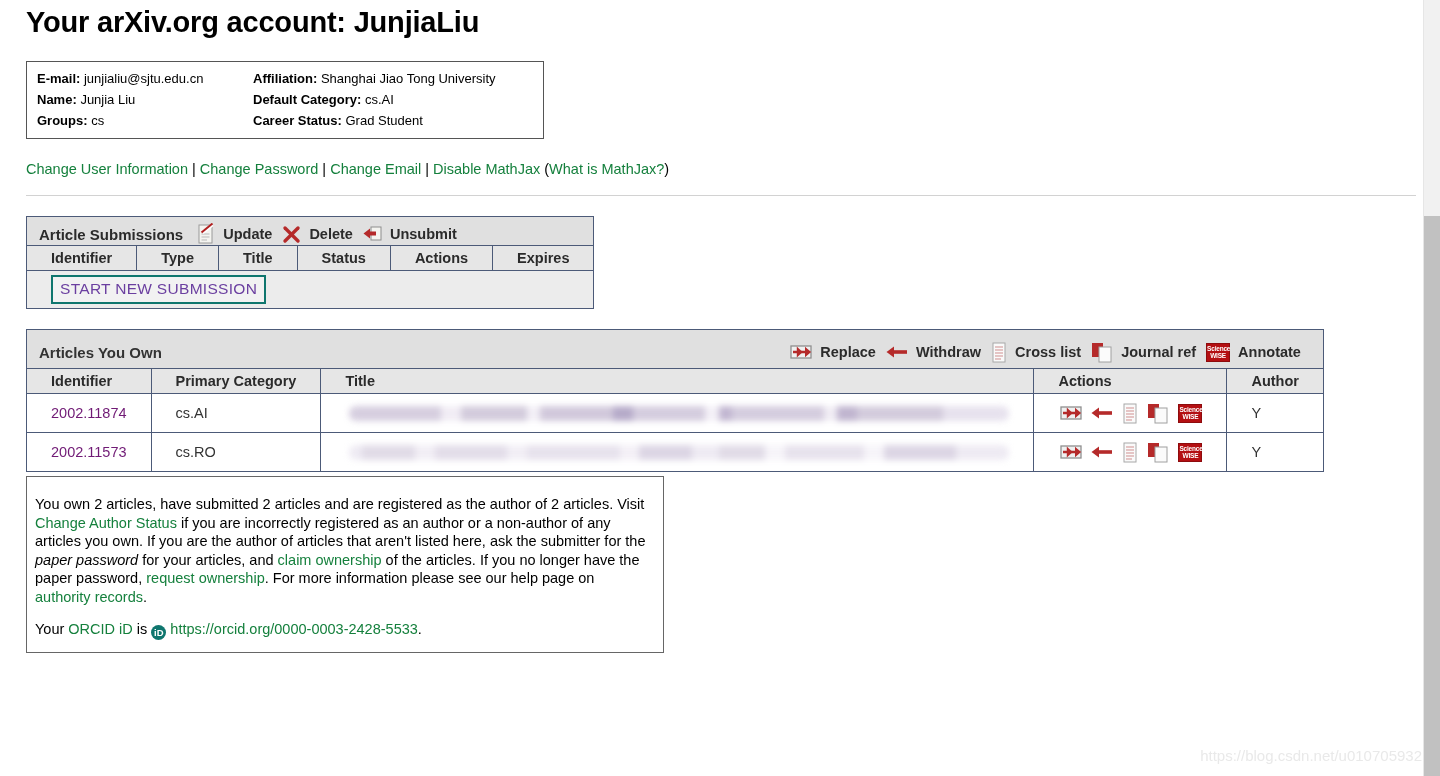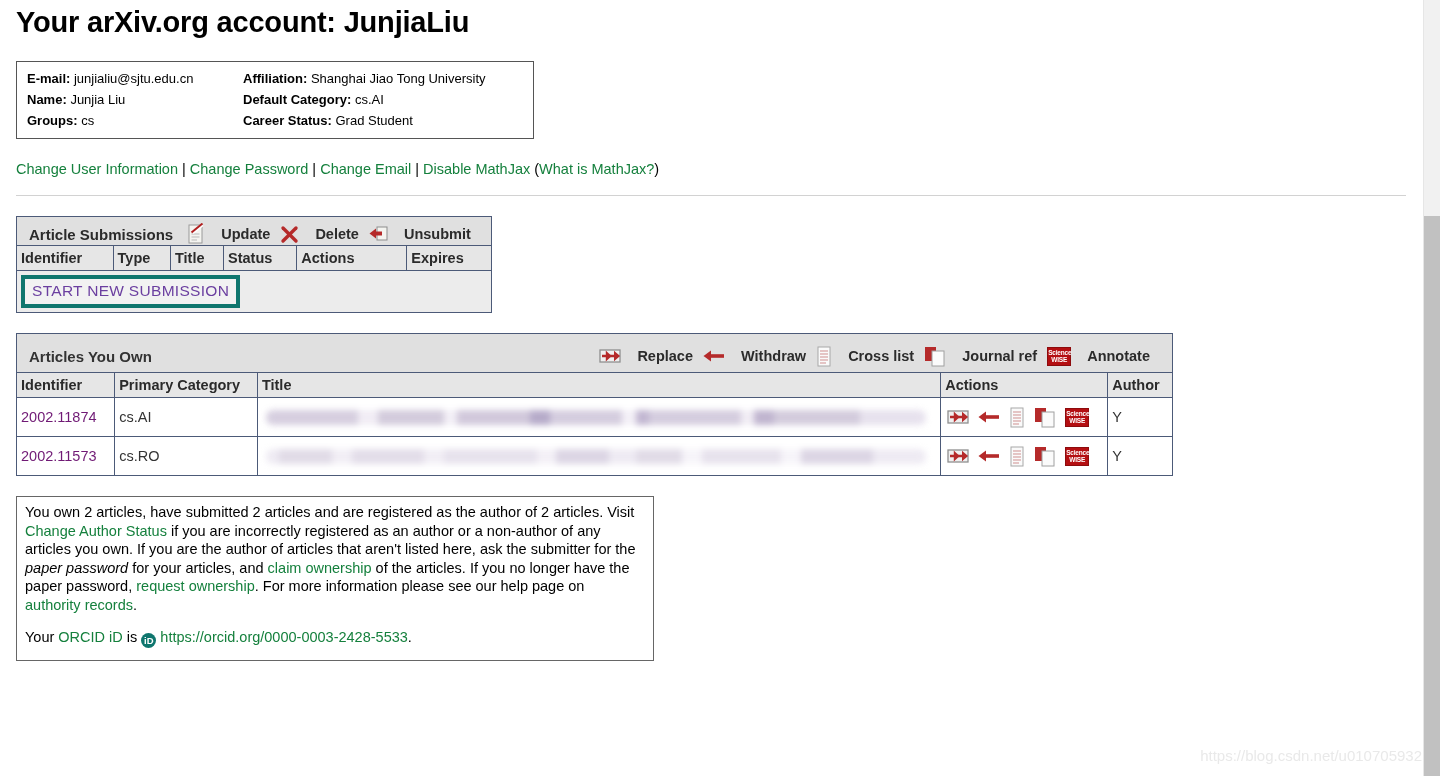--- a/index.html
+++ b/index.html
@@ -12,21 +12,21 @@
     font-family: "Liberation Sans", sans-serif;
     color: #000000;
   }
   #page {
     position: relative;
     width: 1440px; height: 776px;
     overflow: hidden;
   }
   #content {
     position: absolute;
-    left: 0; top: 0;
+    left: 10px; top: 0;
     width: 1422px;
     padding: 0 16px;
   }
 
   
   .page-title {
     font-size: 29px;
     font-weight: bold;
     margin: 6px 0 0 0;
     letter-spacing: -0.2px;
@@ -69,21 +69,21 @@
 
   
   table.ax {
     border-collapse: collapse;
     border: 1px solid #4c5a78;
     background: #ffffff;
     font-size: 14.5px;
   }
   table.ax td, table.ax th {
     border: 1px solid #4c5a78;
-    padding: 4px 4px;
+    padding: 4px 24px;
     text-align: left;
     vertical-align: middle;
     font-weight: normal;
     color: #333;
   }
   table.ax th {
     background: #e6e6e6;
     font-weight: bold;
     color: #2b2b2b;
     white-space: nowrap;
@@ -101,26 +101,26 @@
   .sub-banner-inner {
     display: flex; align-items: center; gap: 0px;
     white-space: nowrap;
   }
   .sub-banner-inner .title { margin-right: 14px; }
   .legend-item {
     display: inline-flex; align-items: center;
     font-size: 14.5px; font-weight: bold; color: #2b2b2b;
     margin-right: 10px;
   }
-  .legend-item .lbl { margin-left: 16px; }
+  .legend-item .lbl { margin-left: 8px; }
 
   td.startnew-cell { padding: 8px 10px 10px 26px; background: #ececec; }
   .start-new-btn {
     display: inline-block;
-    border: 4px solid #0f766e;
+    border: 2px solid #0f766e;
     background: #f2f2f2;
     color: #6b3fa0;
     font-size: 15.5px;
     padding: 3px 7px 4px 7px;
     letter-spacing: 0.3px;
     cursor: pointer;
     font-family: "Liberation Sans", sans-serif;
   }
 
   
@@ -164,24 +164,24 @@
         #ece7f1 24% 27%, #ddd6e5 27% 41%, #efeaf3 41% 44%, #cdc4d9 44% 52%,
         #e7e2ee 52% 56%, #d4ccdd 56% 63%, #f3f0f7 63% 66%, #ddd6e5 66% 78%,
         #f3f0f7 78% 81%, #cdc4d9 81% 92%, #e7e2ee 92% 100%);
     margin-left: 4px; width: 660px; opacity: 0.7;
   }
 
   .act-icons { display: flex; align-items: center; gap: 9px; padding-left: 2px; }
 
   
   .notes-box {
-    margin-top: 20px;
+    margin-top: 4px;
     border: 1px solid #666;
     width: 638px;
-    padding: 6px 14px 12px 8px;
+    padding: 18px 14px 12px 8px;
     font-size: 14.5px;
     line-height: 18.6px;
     color: #000;
   }
   .notes-box p { margin: 0 0 13px 0; }
   .notes-box p:last-child { margin-bottom: 0; }
   .notes-box em { font-style: italic; }
 
   
   .ico { display: inline-block; vertical-align: middle; line-height: 0; }

